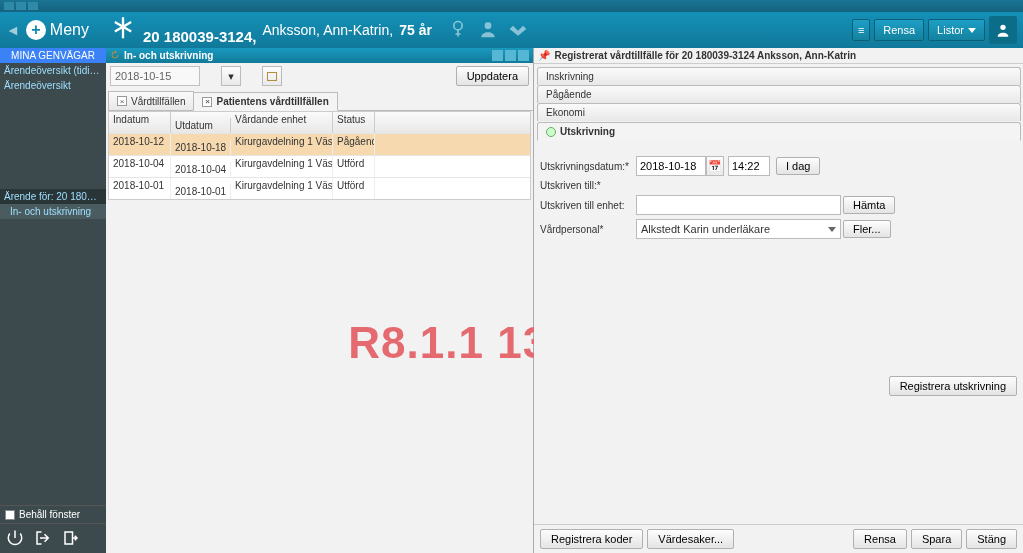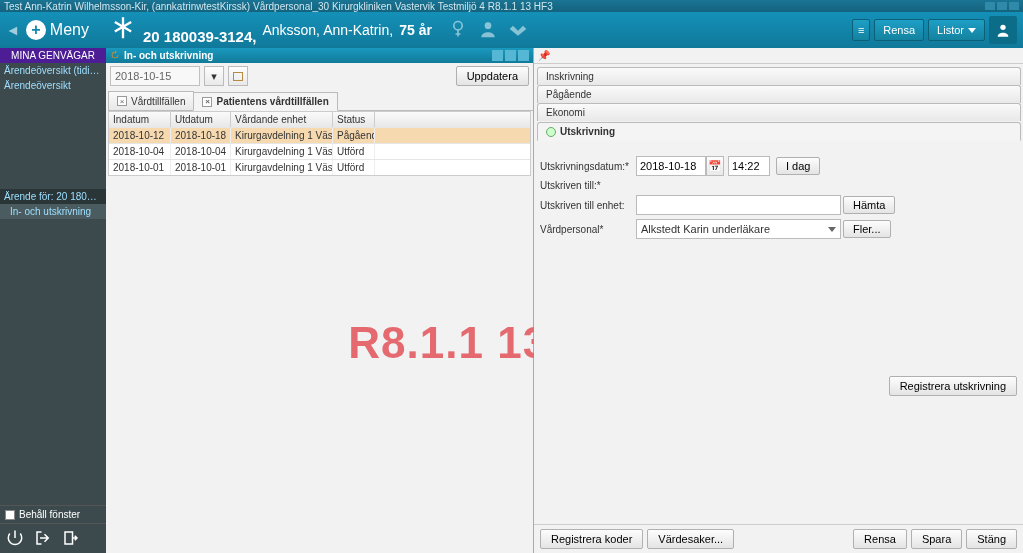--- a/index.html
+++ b/index.html
@@ -12,50 +12,50 @@
   .plus-circle { width:20px; height:20px; border-radius:50%; background:#fff; color:#1088ad; display:flex; align-items:center; justify-content:center; font-weight:bold; font-size:16px;}
   .star-icon svg { width:28px; height:28px; fill:#fff;}
   .patient-info { display:flex; align-items:center; gap:6px; margin-left:20px; font-size:14px;}
   .patient-id { font-weight:bold; font-size:15px;margin-top:12px;}
   .hdr-right { margin-left:auto; display:flex; align-items:center; gap:4px;}
   .hdr-btn { background:linear-gradient(#1d9fc6,#14829f); border:1px solid #0b5f77; color:#fff; padding:2px 8px; height:22px; font-size:11px; display:flex; align-items:center; gap:4px; cursor:pointer; border-radius:2px;}
   .user-icon { width:28px; height:28px; border-radius:2px; background:#0c6d89; display:flex; align-items:center; justify-content:center;}
   .down-tri { border-left:4px solid transparent; border-right:4px solid transparent; border-top:5px solid #fff; display:inline-block;}
   .main { display:flex; height:505px;}
   .sidebar { width:106px; background:#3d4a4d; color:#fff; display:flex; flex-direction:column; position:relative;}
-  .side-sec-title { background:#4c1d95; font-size:10px; padding:2px 4px; text-align:center;}
+  .side-sec-title { background:#3b82f6; font-size:10px; padding:2px 4px; text-align:center;}
   .side-link { color:#9edfff; font-size:10px; padding:2px 4px; cursor:pointer; white-space:nowrap; overflow:hidden; text-overflow:ellipsis;}
   .side-active { background:#2a3538;}
   .side-footer { padding:3px 5px; font-size:10px; color:#fff; display:flex; align-items:center; gap:4px; border-top:1px solid #555;}
   .side-icons { height:30px; border-top:1px solid #555; display:flex; align-items:center; gap:10px; padding:0 6px;}
   .side-icons svg { width:18px; height:18px; fill:#fff; cursor:pointer;}
   .content { flex:1; display:flex; position:relative; background:#f2f2f2;}
   .left-pane { width:428px; border-right:1px solid #aaa; display:flex; flex-direction:column; background:#f2f2f2;}
   .pane-header { height:15px; background:linear-gradient(#1a99bf,#117a99); color:#fff; font-size:10px; display:flex; align-items:center; padding:0 4px; gap:4px; position:relative;}
   .pane-header .phicons { margin-left:auto; display:flex; gap:2px;}
   .pane-header .phicons span{ width:11px;height:11px;background:#56b7d4; display:inline-block;}
   .section-label { font-size:10px; color:#444; padding:2px 4px;}
-  .row { display:flex; align-items:center; gap:4px; padding:3px 4px;justify-content:flex-end;}
+  .row { display:flex; align-items:center; gap:21px; padding:3px 4px;justify-content:flex-end;}
   .date-input { width:90px; height:20px; border:1px solid #c0c0c0; background:#f8f8f8; padding:2px 4px; font-size:11px; color:#666;}
   .mini-btn { width:20px; height:20px; border:1px solid #bbb; background:linear-gradient(#fdfdfd,#e9e9e9); display:flex; align-items:center; justify-content:center; cursor:pointer;}
   .btn { border:1px solid #b0b0b0; background:linear-gradient(#fdfdfd,#e4e4e4); padding:2px 10px; height:20px; font-size:11px; cursor:pointer; border-radius:2px;}
   .btn.pill { height:18px; padding:1px 9px;}
   .lbl { font-size:10px; color:#333; }
   .select-fake { height:20px; border:1px solid #bbb; background:#fff; display:flex; align-items:center; padding:0 4px; font-size:11px; position:relative;}
   .select-fake .arrow { margin-left:auto; border-left:4px solid transparent; border-right:4px solid transparent; border-top:5px solid #666;}
   .tabs { display:flex; border-bottom:1px solid #bbb; margin-top:2px;}
   .tab { padding:3px 8px; font-size:10px; border:1px solid #bbb; border-bottom:none; background:linear-gradient(#fafafa,#e8e8e8); margin-right:-1px; cursor:pointer; display:flex; gap:4px; align-items:center;}
   .tab.active { background:#f4f4f4; font-weight:bold; position:relative; top:1px; border-bottom:1px solid #f4f4f4;}
   .grid { border:1px solid #ccc; margin:0 2px; background:#fff;}
   .grid-header { display:flex; background:linear-gradient(#fafafa,#e8e8e8);}
   .grid-header div { border-right:1px solid #ccc; padding:2px 4px; font-size:10px; overflow:hidden; white-space:nowrap;}
   .grid-row { display:flex; border-top:1px solid #e6e6e6;}
   .grid-row div { border-right:1px solid #eee; padding:2px 4px; font-size:10px; overflow:hidden; white-space:nowrap;}
   .grid-row.sel { background:#f7d9b0;}
-  .c1{width:62px;} .c2{width:60px;} .c3{width:102px;} .c4{width:42px;}
+  .c1{width:62px;} .c2{width:60px;margin-top:6px;} .c3{width:102px;} .c4{width:42px;}
   .right-pane { flex:1; display:flex; flex-direction:column; background:#f2f2f2; position:relative;}
   .reg-header { padding:2px 4px; font-size:10px; font-weight:bold; color:#333; display:flex; align-items:center; gap:4px; border-bottom:1px solid #ccc;}
   .right-tabs { display:flex; margin:3px 3px 12px 3px;flex-direction:column;}
   .right-tabs .tab { border-radius:3px 3px 0 0; }
   .right-body { padding:4px 6px;}
   .form-row { display:flex; align-items:center; margin-bottom:4px;}
   .form-row .flbl { width:96px; font-size:10px;}
   .txt-input { height:20px; border:1px solid #bbb; background:#fff; padding:0 3px; font-size:11px;}
   .right-footer { margin-top:auto; display:flex; align-items:center; gap:4px; padding:4px 6px; border-top:1px solid #ccc;}
   .watermark { position:absolute; top:270px; left:0; right:0; text-align:center; font-size:44px; font-weight:bold; color:#e46a6f; pointer-events:none; letter-spacing:1px;}
@@ -65,21 +65,20 @@
   .green-circle { width:10px; height:10px; border-radius:50%; border:1px solid #6a6; background:#cfc; display:inline-block;}
   .right-corner-icons{position:absolute;right:2px;top:14px;display:flex;gap:2px;}
   .right-corner-icons span{width:12px;height:12px;background:#e88;display:inline-block;}
   .hdr-ghost-icons{display:flex;gap:10px;margin-left:10px;opacity:.55;}
   .hdr-ghost-icons svg{width:20px;height:20px;fill:#e8f6fb;}
 </style>
 </head>
 <body>
 
 <div class="title-bar">
-  <span>Test Ann-Katrin  Wilhelmsson-Kir, (annkatrinwtestKirssk) Vårdpersonal_30 Kirurgkliniken Vastervik Testmiljö 4 R8.1.1 13 HF3</span>
   <div class="wins">
     <span></span>
     <span></span>
     <span></span>
   </div>
 </div>
 
 <div class="header">
   <span style="opacity:.6;font-size:14px;margin-right:6px;">◄</span>
   <div class="menu-btn">
@@ -221,20 +220,21 @@
           <div class="c2">2018-10-01</div>
           <div class="c3">Kirurgavdelning 1 Västervik</div>
           <div class="c4">Utförd</div>
         </div>
       </div>
     </div>
 
     <div class="right-pane">
       <div class="reg-header">
         <span style="color:#d98c2a;">📌</span>
+        <span>Registrerat vårdtillfälle för 20 180039-3124 Anksson, Ann-Katrin</span>
       </div>
       <div class="right-tabs">
         <div class="tab">
             <span>Inskrivning</span>
           </div>
         <div class="tab">
             <span>Pågående</span>
           </div>
         <div class="tab">
             <span>Ekonomi</span>

